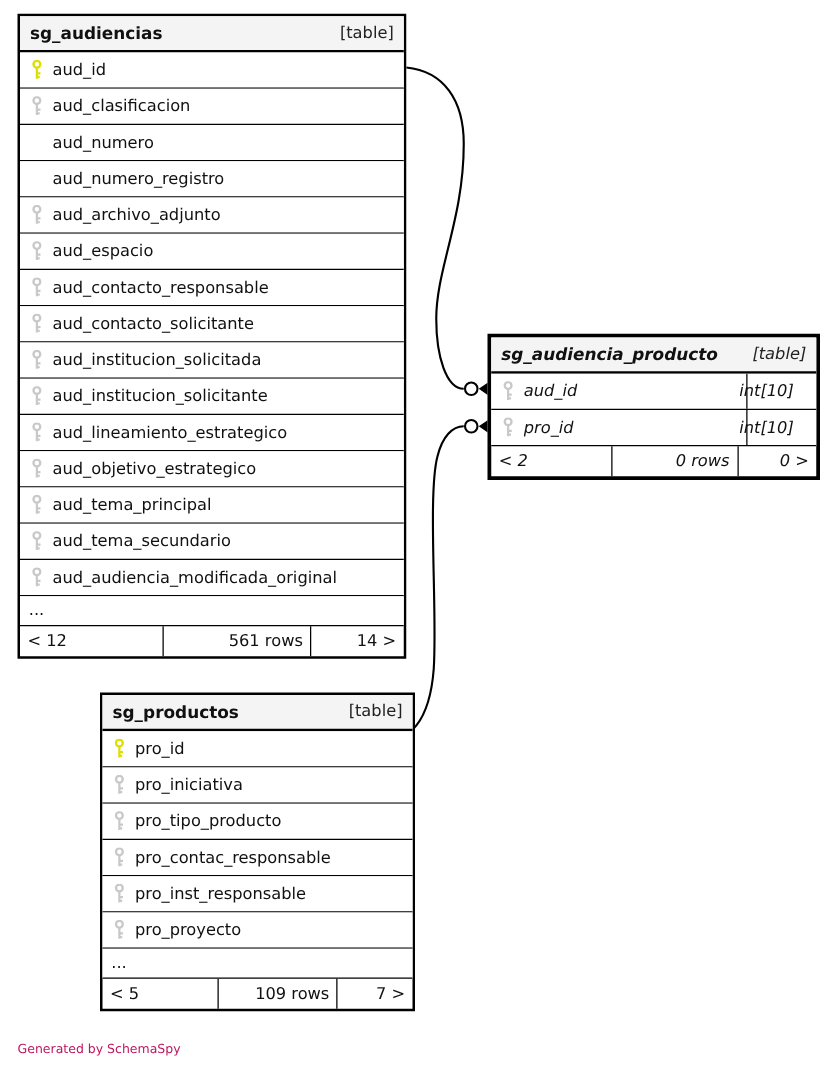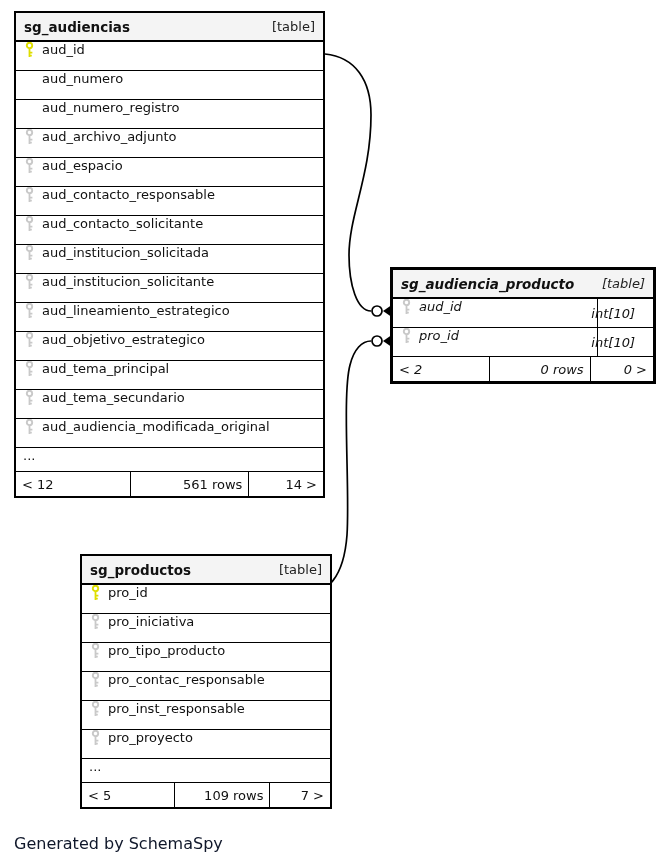--- a/index.html
+++ b/index.html
@@ -31,21 +31,21 @@
     background:#f4f4f4;
     border-bottom:2px solid #000;
     height:27px;
     padding:0 8px;
     box-sizing:content-box;
   }
   .db-header .tbl-name{font-weight:bold;font-size:13.5px;}
   .db-header .tbl-tag{font-size:13px;color:#222;}
 
   .db-row{
-    display:flex;
+    display:flex;align-items:center;
     height:29px;
     box-sizing:border-box;
     border-bottom:1.6px solid #000;
     padding-left:7px;
     background:#fff;
   }
   .key-icon{
     width:13px;min-width:13px;height:16px;
     display:inline-flex;align-items:center;justify-content:center;
     margin-right:6px;
@@ -67,21 +67,21 @@
     box-sizing:border-box;
     padding:0 6px;
     white-space:nowrap;
   }
   .fcell.left{flex:0 0 37%;justify-content:flex-start;}
   .fcell.center{flex:1;justify-content:flex-end;border-left:1.6px solid #000;border-right:1.6px solid #000;}
   .fcell.right{flex:0 0 24%;justify-content:flex-end;}
 
   .footer-note{
     position:absolute;left:14px;top:834px;
-    font-size:16px;color:#0f172a;
+    font-size:10px;color:#be185d;
   }
 </style>
 </head>
 <body>
 
 <div class="canvas">
 
   <svg class="relations" viewBox="0 0 672 864">
     <path d="M 325 54 C 355 57 371 80 371 115 C 371 175 349 215 349 255 C 349 285 357 311 371 311" fill="none" stroke="#000" stroke-width="1.7"></path>
     <path d="M 296 598 C 330 595 344 575 347 535 C 350 490 342 395 350 365 C 354 349 362 341 371 341" fill="none" stroke="#000" stroke-width="1.7"></path>
@@ -99,20 +99,29 @@
       <div class="db-row">
         <span class="key-icon" style="color: rgb(222, 222, 0);">
           <svg width="9" height="16" viewBox="0 0 9 16">
             <circle cx="4.5" cy="3.4" r="2.7" fill="none" stroke="currentColor" stroke-width="1.9"></circle>
             <path d="M4.5 6.1 L4.5 15 M4.5 10.6 L7.4 10.6 M4.5 13.6 L6.8 13.6" stroke="currentColor" stroke-width="1.8" fill="none"></path>
           </svg>
         </span>
         <span class="col-name">aud_id</span>
       </div>
       <div class="db-row">
+        <span class="key-icon" style="color: rgb(201, 201, 201);">
+          <svg width="9" height="16" viewBox="0 0 9 16">
+            <circle cx="4.5" cy="3.4" r="2.7" fill="none" stroke="currentColor" stroke-width="1.9"></circle>
+            <path d="M4.5 6.1 L4.5 15 M4.5 10.6 L7.4 10.6 M4.5 13.6 L6.8 13.6" stroke="currentColor" stroke-width="1.8" fill="none"></path>
+          </svg>
+        </span>
+        <span class="col-name">aud_clasificacion</span>
+      </div>
+      <div class="db-row">
         <span class="key-icon"></span>
         <span class="col-name">aud_numero</span>
       </div>
       <div class="db-row">
         <span class="key-icon"></span>
         <span class="col-name">aud_numero_registro</span>
       </div>
       <div class="db-row">
         <span class="key-icon" style="color: rgb(201, 201, 201);">
           <svg width="9" height="16" viewBox="0 0 9 16">

